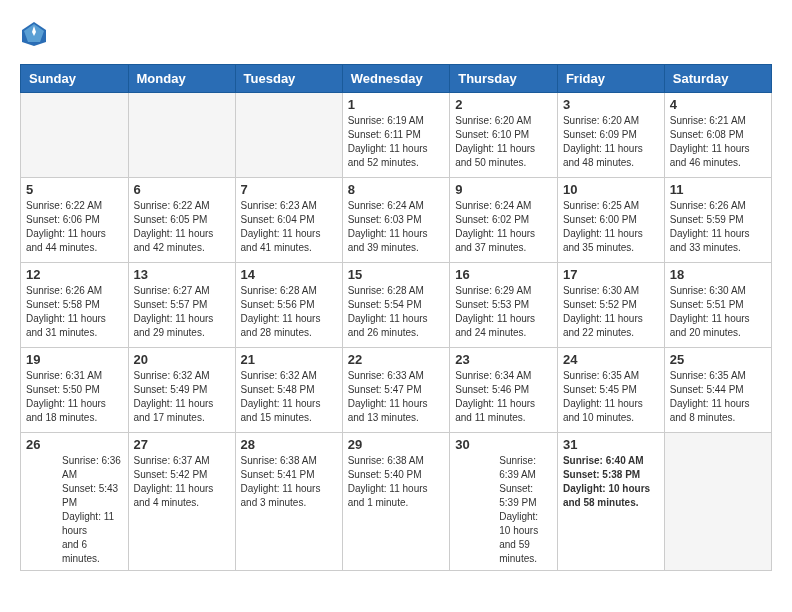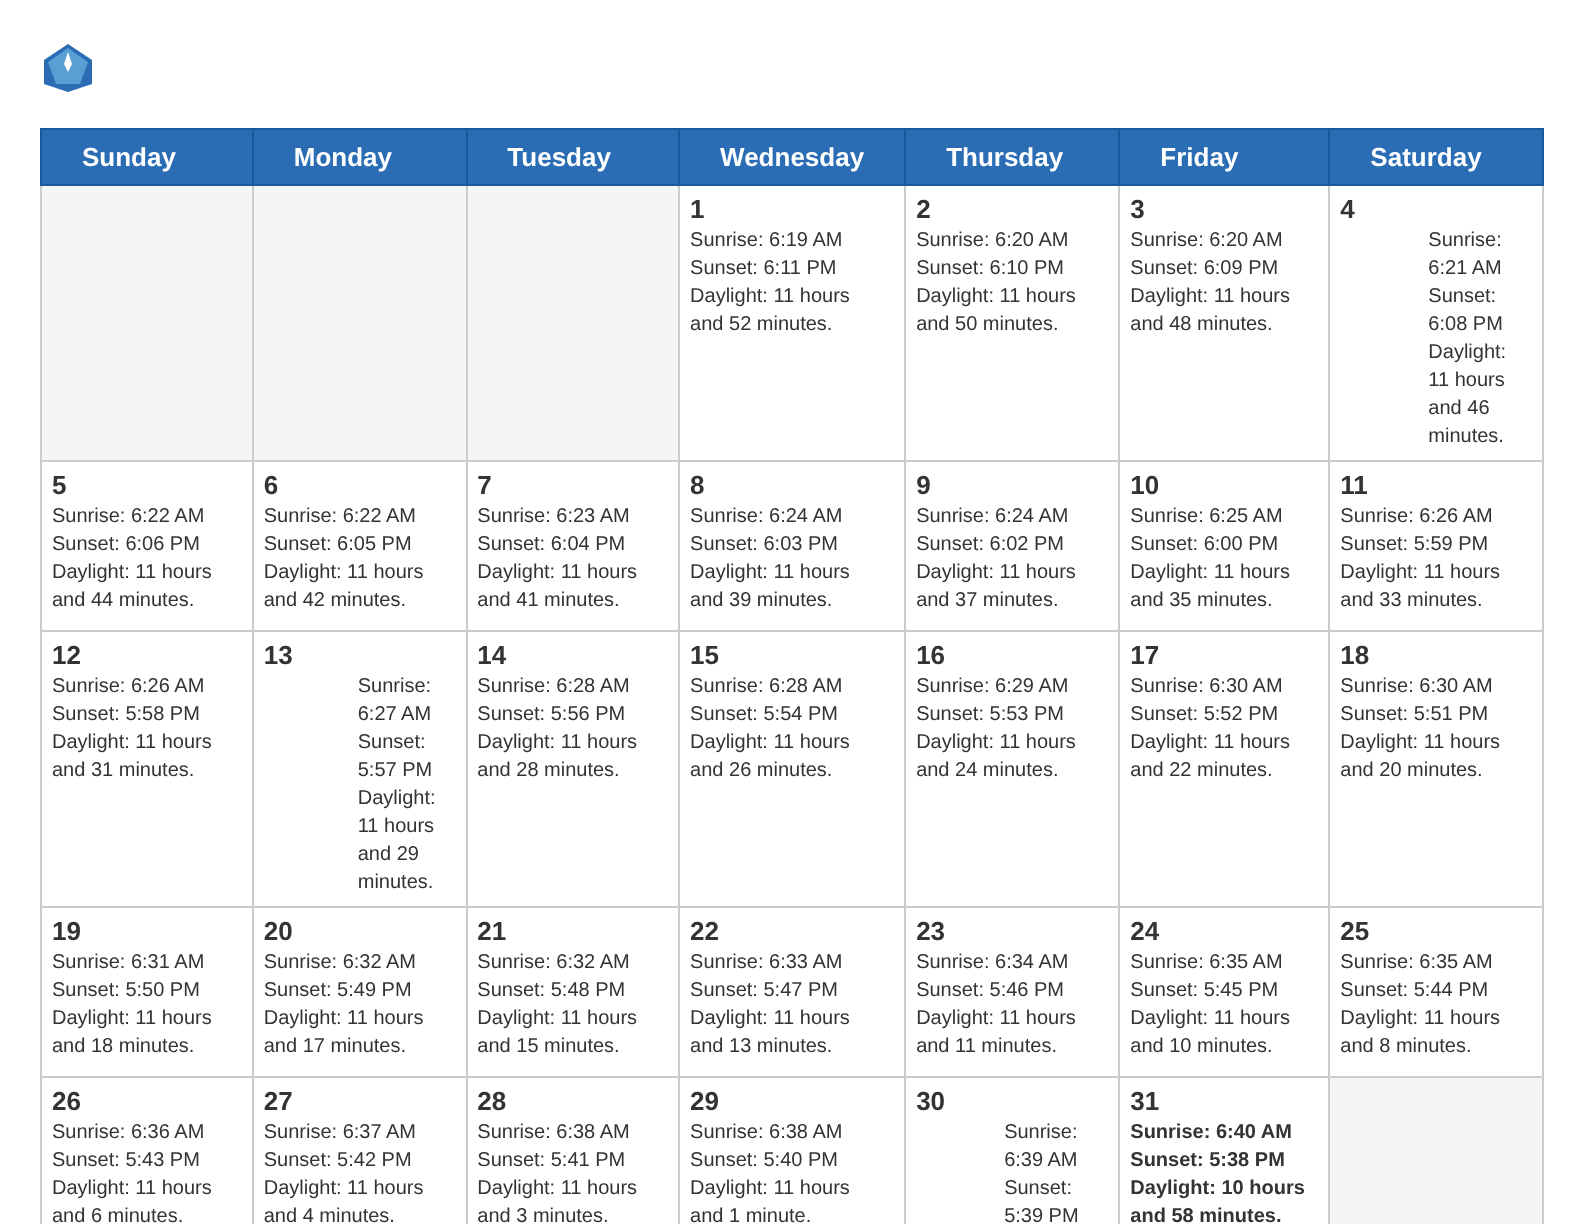--- a/index.html
+++ b/index.html
@@ -44,21 +44,21 @@
     }
     .calendar {
       width: 100%;
       border-collapse: collapse;
       border: 1px solid #ccc;
     }
     .calendar th {
       background: #2a6db5;
       color: #fff;
       font-size: 13px;
-      padding: 6px 20px;
+      padding: 6px 8px;
       text-align: left;
       border: 1px solid #1a5a9a;
       font-weight: bold;
     }
     .calendar td {
       border: 1px solid #ccc;
       vertical-align: top;
       padding: 4px 5px;
       font-size: 10.5px;
       color: #333;
@@ -138,21 +138,21 @@
         </td>
         <td>
           <span class="day-num">3</span>
           <div class="day-info" style="white-space: pre-line;">Sunrise: 6:20 AM
 Sunset: 6:09 PM
 Daylight: 11 hours
 and 48 minutes.</div>
         </td>
         <td>
           <span class="day-num">4</span>
-          <div class="day-info" style="white-space: pre-line; margin-left: 44px;">Sunrise: 6:21 AM
+          <div class="day-info" style="white-space: pre-line;">Sunrise: 6:21 AM
 Sunset: 6:08 PM
 Daylight: 11 hours
 and 46 minutes.</div>
         </td>
       </tr>
       <tr class="week-row">
         <td>
           <span class="day-num">5</span>
           <div class="day-info" style="white-space: pre-line;">Sunrise: 6:22 AM
 Sunset: 6:06 PM
@@ -205,21 +205,21 @@
       <tr class="week-row">
         <td>
           <span class="day-num">12</span>
           <div class="day-info" style="white-space: pre-line;">Sunrise: 6:26 AM
 Sunset: 5:58 PM
 Daylight: 11 hours
 and 31 minutes.</div>
         </td>
         <td>
           <span class="day-num">13</span>
-          <div class="day-info" style="white-space: pre-line; margin-left: 47px;">Sunrise: 6:27 AM
+          <div class="day-info" style="white-space: pre-line;">Sunrise: 6:27 AM
 Sunset: 5:57 PM
 Daylight: 11 hours
 and 29 minutes.</div>
         </td>
         <td>
           <span class="day-num">14</span>
           <div class="day-info" style="white-space: pre-line;">Sunrise: 6:28 AM
 Sunset: 5:56 PM
 Daylight: 11 hours
 and 28 minutes.</div>
@@ -300,21 +300,21 @@
           <span class="day-num">25</span>
           <div class="day-info" style="white-space: pre-line;">Sunrise: 6:35 AM
 Sunset: 5:44 PM
 Daylight: 11 hours
 and 8 minutes.</div>
         </td>
       </tr>
       <tr class="week-row">
         <td>
           <span class="day-num">26</span>
-          <div class="day-info" style="white-space: pre-line;">Sunrise: 6:36 AM
+          <div class="day-info" style="white-space: pre-line; margin-left: 36px;">Sunrise: 6:36 AM
 Sunset: 5:43 PM
 Daylight: 11 hours
 and 6 minutes.</div>
         </td>
         <td>
           <span class="day-num">27</span>
           <div class="day-info" style="white-space: pre-line;">Sunrise: 6:37 AM
 Sunset: 5:42 PM
 Daylight: 11 hours
 and 4 minutes.</div>

